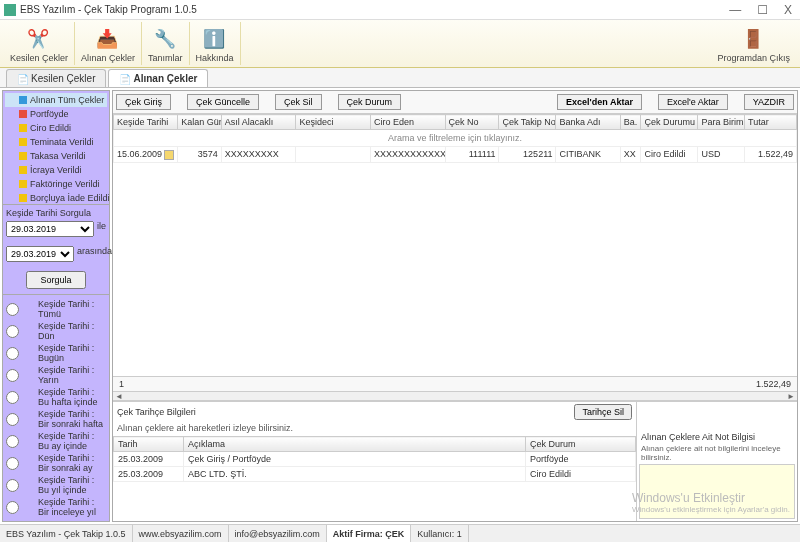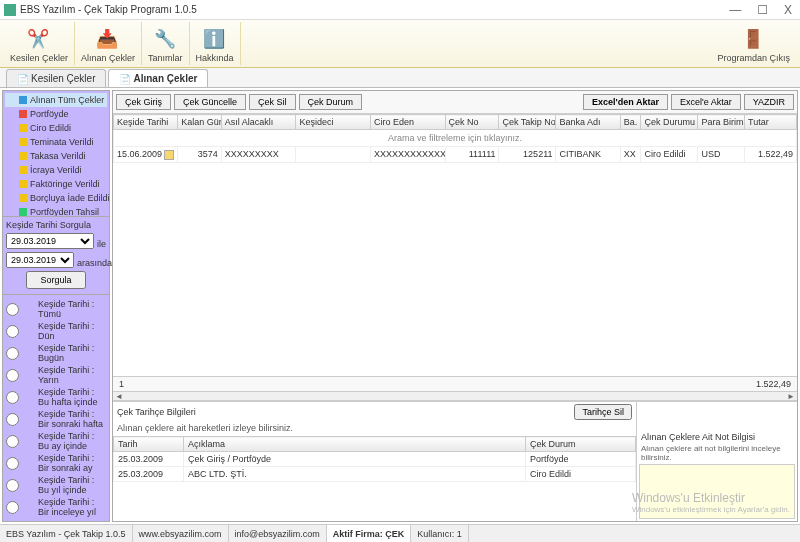--- a/index.html
+++ b/index.html
@@ -27,31 +27,31 @@
 .tree-item { padding: 2px 2px 2px 14px; cursor: pointer; display: flex; align-items: center; gap: 3px; font-size: 9px; white-space: nowrap; }
 .tree-item.sel { background: #cce4f7; }
 .tree-icon { width: 8px; height: 8px; flex-shrink: 0; }
 .ti-red { background: #e74c3c; }
 .ti-yellow { background: #f1c40f; }
 .ti-blue { background: #3498db; }
 .ti-green { background: #2ecc71; }
 
 .side-panel { border-top: 1px solid #aaa; padding: 3px; font-size: 9px; }
 .side-panel .lbl { margin-bottom: 3px; }
-.date-row { display: flex; align-items: flex-end; gap: 3px; margin-bottom: 3px; }
+.date-row { display: flex; align-items: flex-start; gap: 3px; margin-bottom: 9px; }
 .date-row select { font-size: 9px; flex: 1; height: 16px; }
 .btn-sorgula { display: block; margin: 2px auto; padding: 2px 12px; font-size: 9px; cursor: pointer; }
 
 .filter-panel { border-top: 1px solid #aaa; padding: 3px; font-size: 9px; }
 .filter-panel .lbl { font-weight: bold; margin-bottom: 2px; }
 .radio-row { display: flex; align-items: center; gap: 19px; padding: 1px 0; cursor: pointer; }
 .radio-row input { margin: 0; }
 
 .content { flex: 1; display: flex; flex-direction: column; margin: 2px 2px 2px 0; border: 1px solid #aaa; overflow: hidden; }
-.toolbar { display: flex; padding: 3px; gap: 3px; border-bottom: 1px solid #ccc; background: #f8f8f8; }
+.toolbar { display: flex; padding: 3px; gap: 16px; border-bottom: 1px solid #ccc; background: #f8f8f8; }
 .toolbar button { font-size: 9px; padding: 2px 8px; cursor: pointer; background: #f0f0f0; border: 1px solid #999; }
 .toolbar .spacer { flex: 1; }
 
 .grid { flex: 1; overflow: auto; position: relative; font-size: 9px; }
 .grid table { width: 100%; border-collapse: collapse; table-layout: fixed; }
 .grid th { background: linear-gradient(#fefefe, #e8e8e8); border: 1px solid #ccc; padding: 2px 3px; text-align: left; font-weight: normal; font-size: 9px; white-space: nowrap; overflow: hidden; }
 .grid td { border: 1px solid #eee; padding: 2px 3px; white-space: nowrap; overflow: hidden; }
 .grid .filter-hint { text-align: center; color: #888; padding: 3px; font-size: 9px; }
 .grid .cal-icon { display: inline-block; width: 10px; height: 10px; background: #f5d76e; border: 1px solid #aaa; vertical-align: middle; margin-left: 2px; }
 

